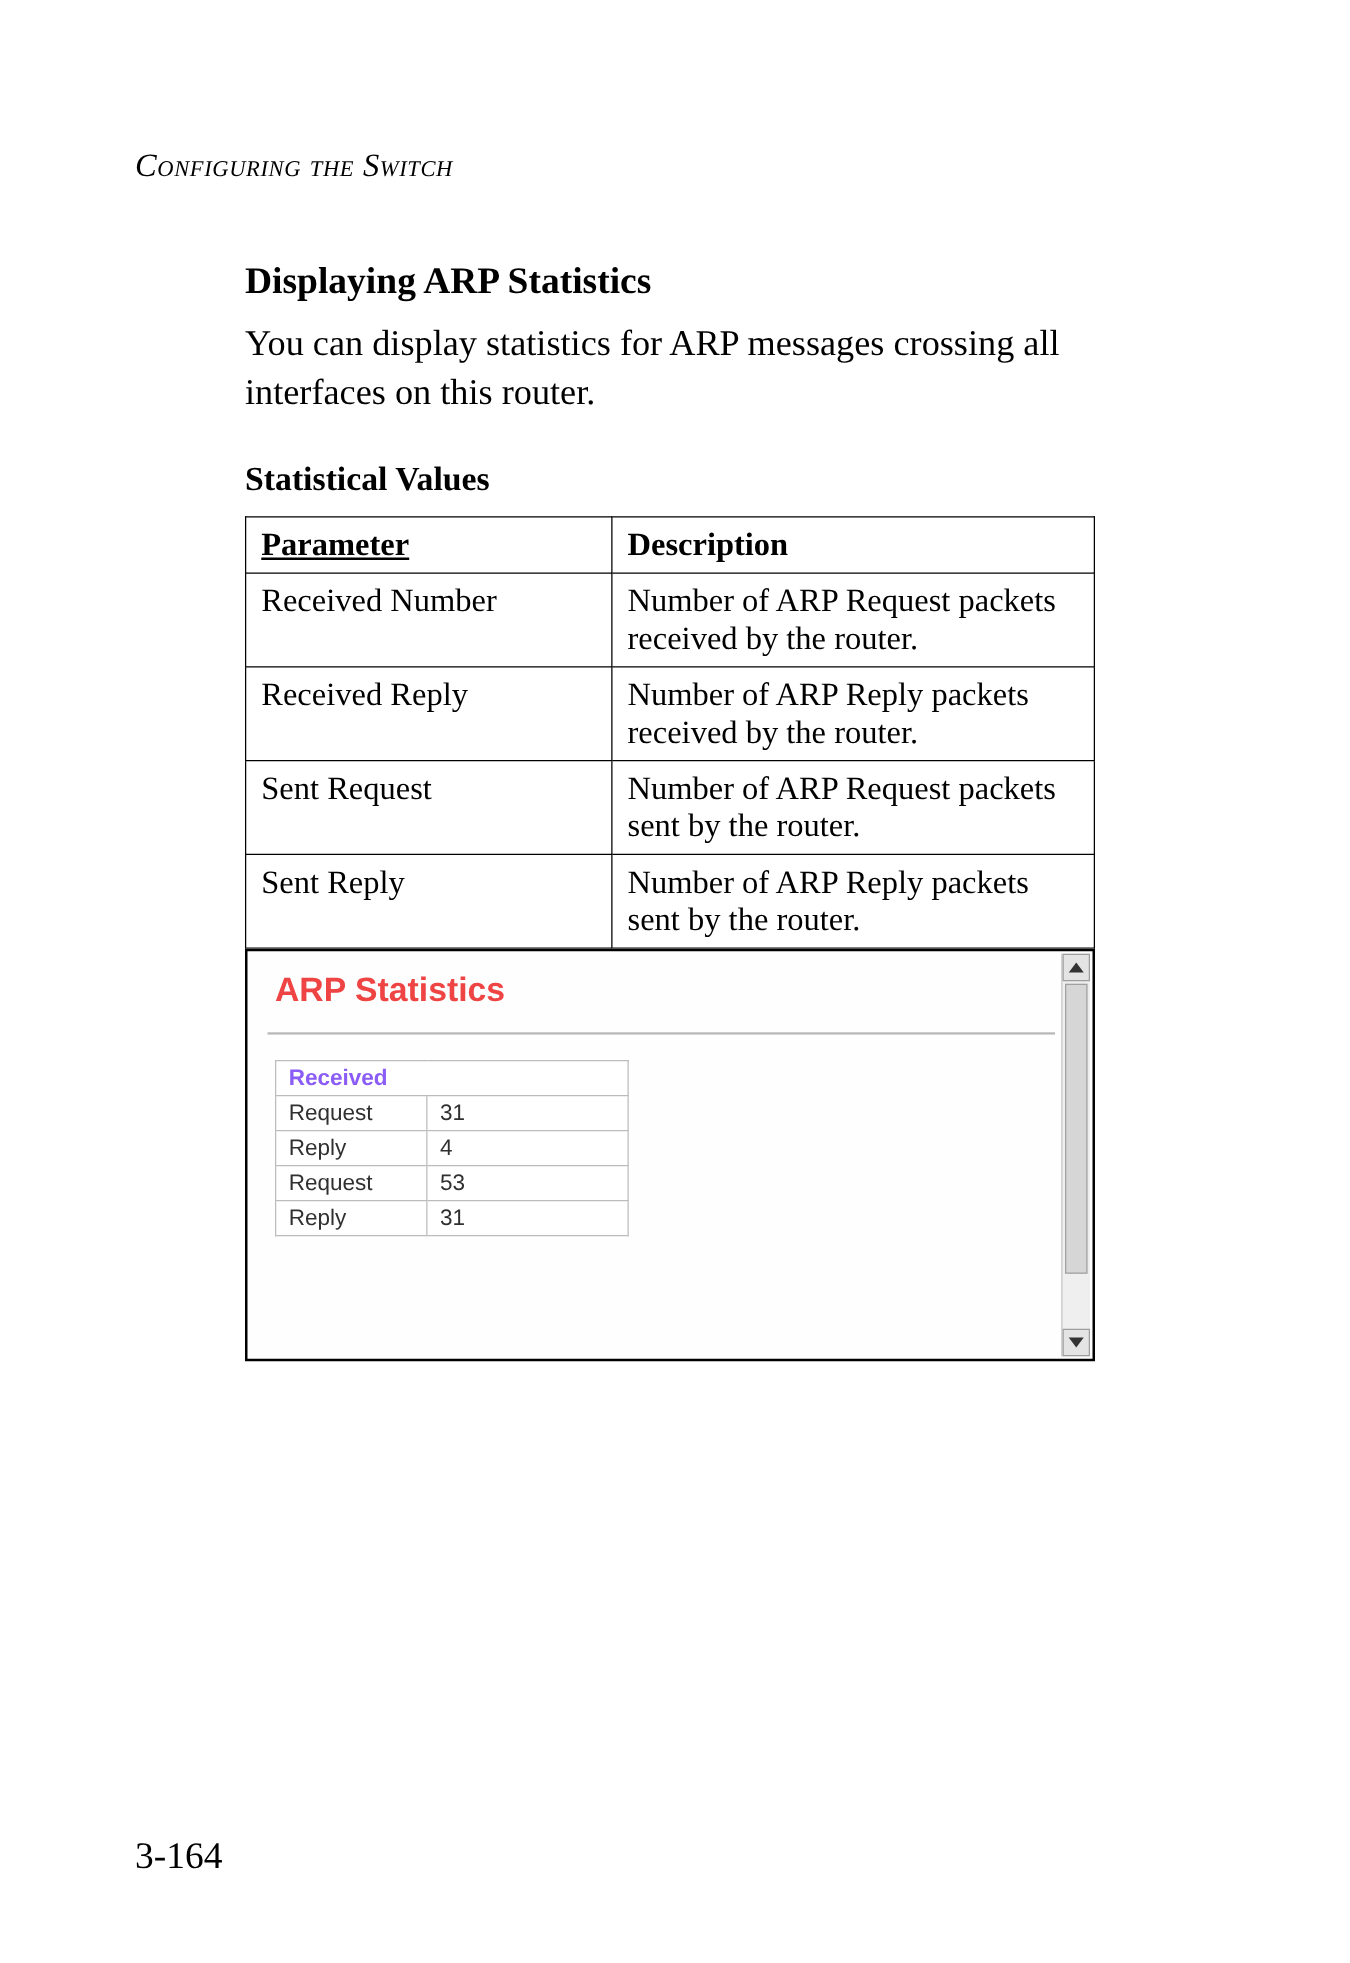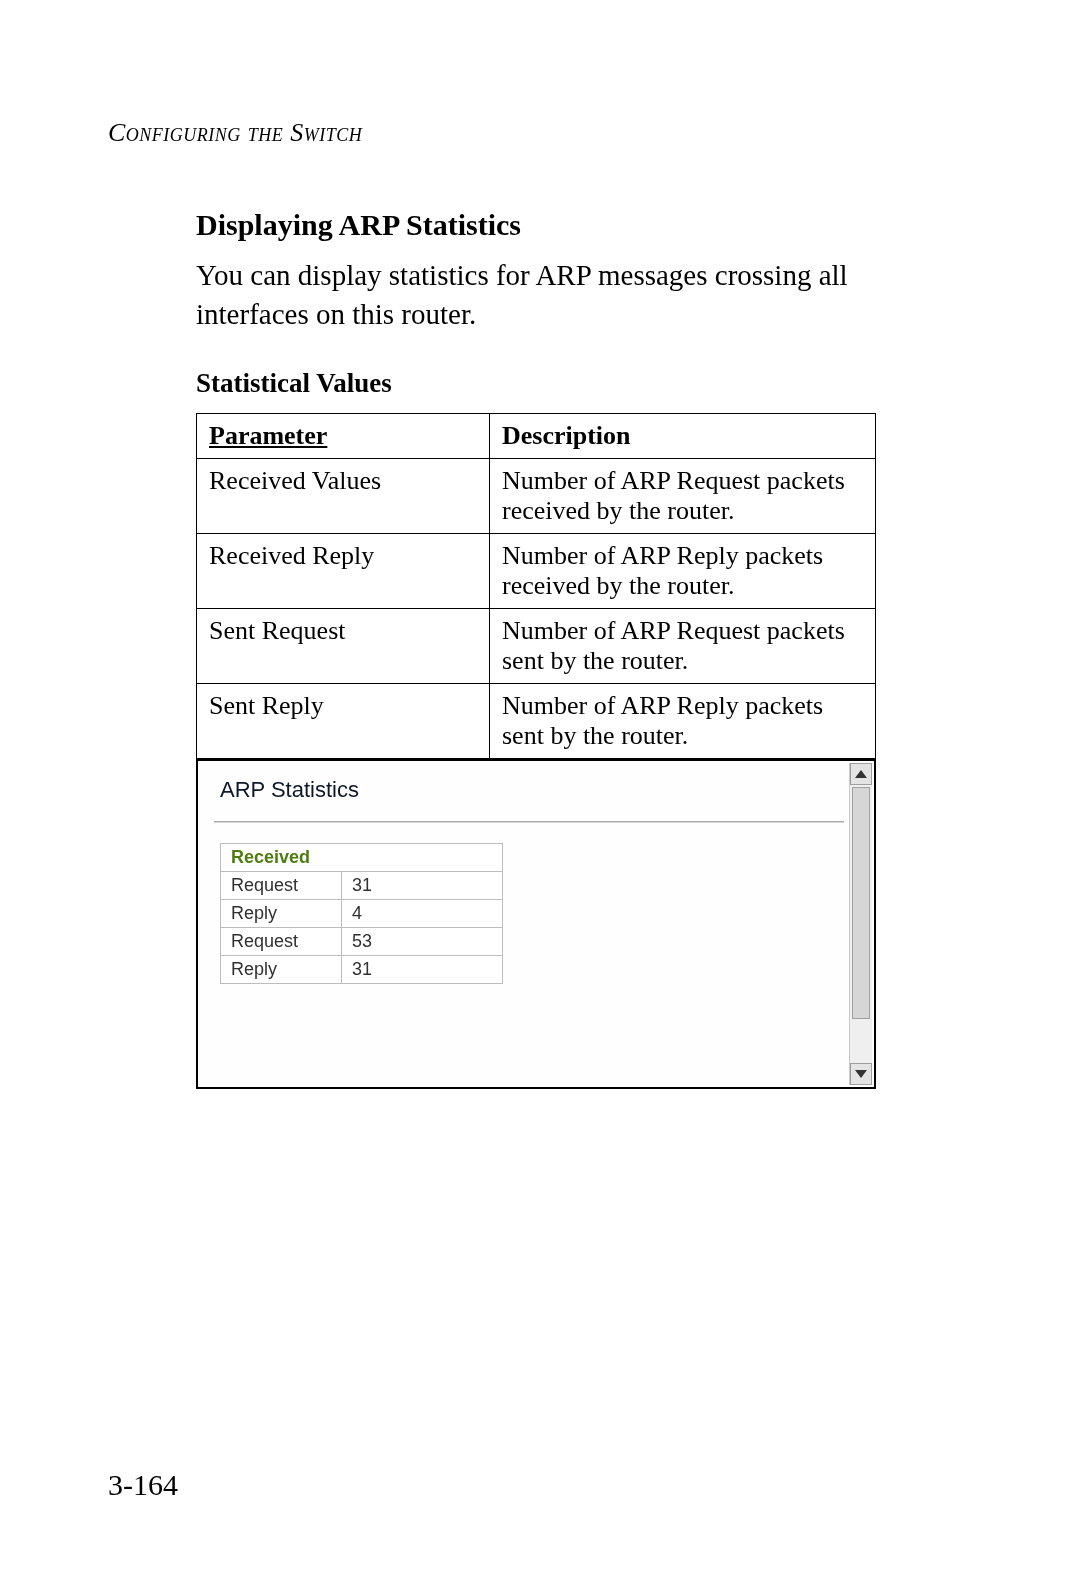--- a/index.html
+++ b/index.html
@@ -76,23 +76,23 @@
   }
   .shot-inner {
     position: absolute;
     left: 16px;
     top: 10px;
     right: 30px;
     bottom: 10px;
     font-family: Arial, Helvetica, sans-serif;
   }
   .shot-title {
-    font-weight: normal;
-    font-size: 22px;
-    color: #0f172a;
+    font-weight: bold;
+    font-size: 27px;
+    color: #ef4444;
     margin: 6px 0 18px 6px;
   }
   .shot-rule {
     height: 2px;
     background: linear-gradient(#9a9a9a, #e6e6e6);
     margin: 0 0 20px 0;
   }
   table.stats {
     border-collapse: collapse;
     font-size: 18px;
@@ -101,21 +101,21 @@
   }
   table.stats td, table.stats th {
     border: 1px solid #bcbcbc;
     padding: 3px 10px 3px 10px;
     text-align: left;
     font-weight: normal;
     background: #fff;
   }
   table.stats .grp {
     font-weight: bold;
-    color: #4d7c0f;
+    color: #8b5cf6;
   }
   table.stats .label-col { width: 100px; }
   table.stats .val-col   { width: 140px; }
 
   
   .sb-track {
     position: absolute;
     right: 2px;
     top: 2px;
     bottom: 2px;
@@ -181,21 +181,21 @@
 
     <table class="param-table">
       <thead>
         <tr>
           <th class="col-param">Parameter</th>
           <th>Description</th>
         </tr>
       </thead>
       <tbody>
         <tr>
-          <td>Received Values</td>
+          <td>Received Number</td>
           <td>Number of ARP Request packets received by the router.</td>
         </tr>
         <tr>
           <td>Received Reply</td>
           <td>Number of ARP Reply packets received by the router.</td>
         </tr>
         <tr>
           <td>Sent Request</td>
           <td>Number of ARP Request packets sent by the router.</td>
         </tr>

